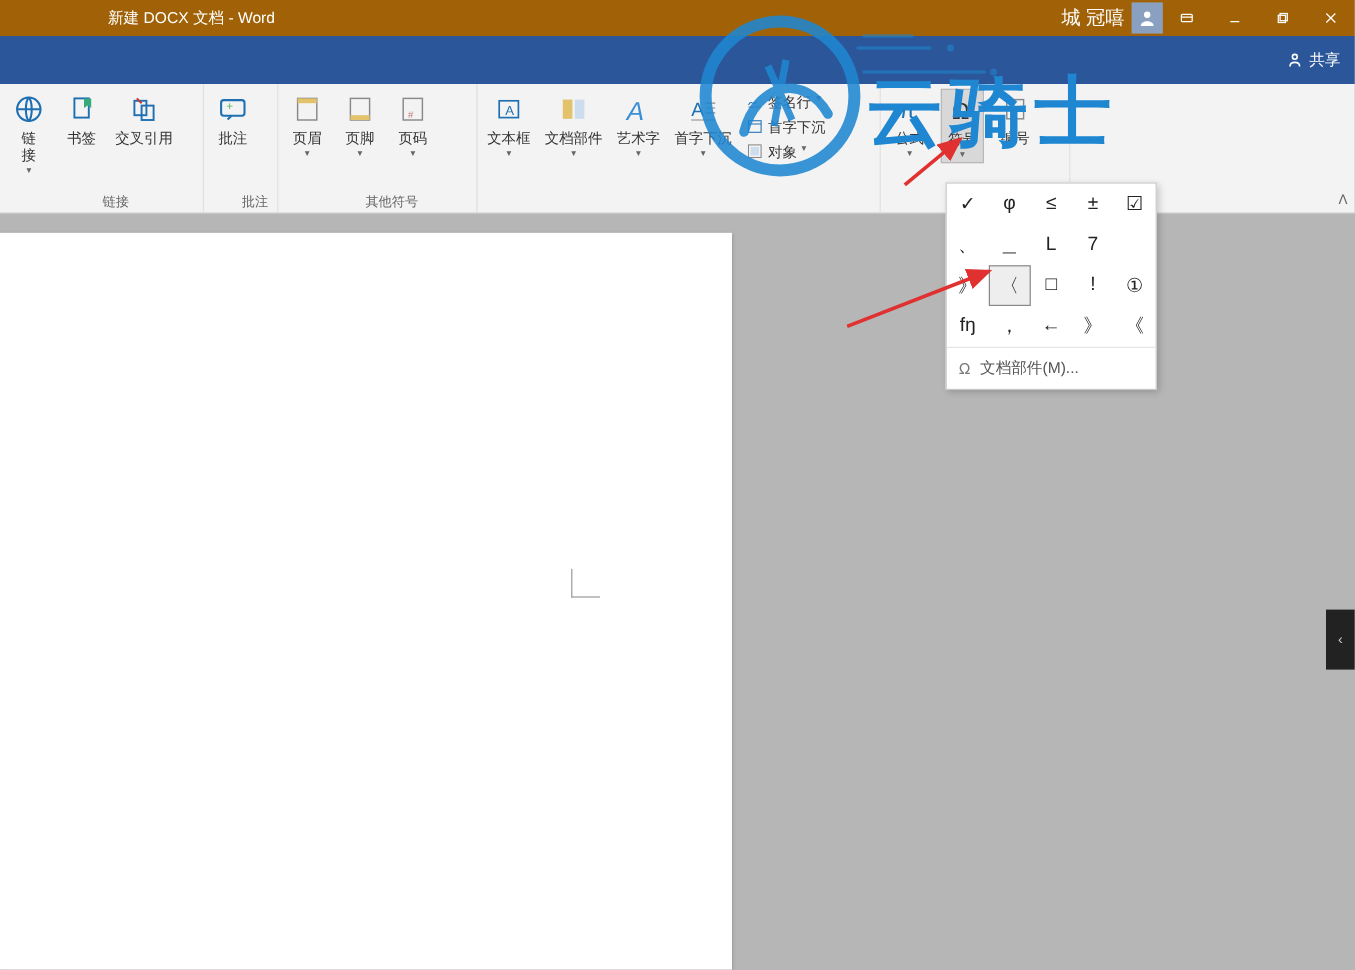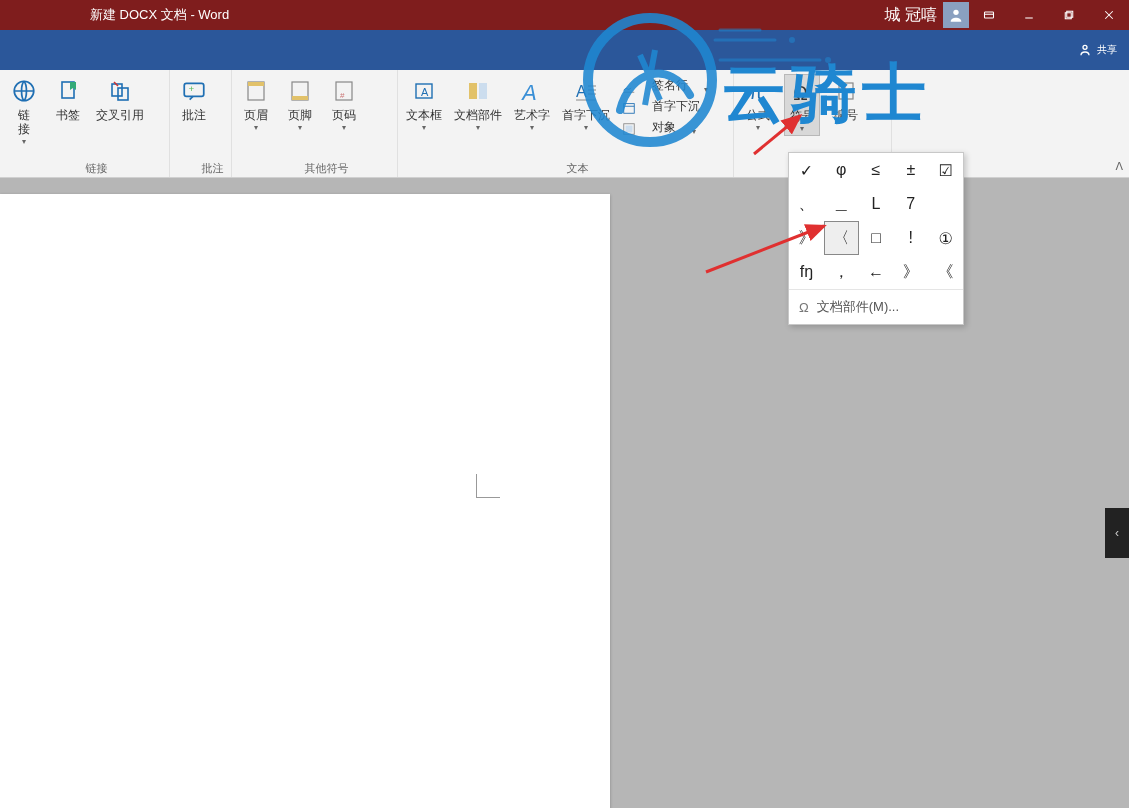--- a/index.html
+++ b/index.html
@@ -8,21 +8,21 @@
     height: 808px;
     font-family: "Microsoft YaHei", "Segoe UI", Arial, sans-serif;
     font-size: 12px;
     background: #b6b6b6;
     position: relative;
     overflow: hidden;
   }
   
   .titlebar {
     height: 30px;
-    background: #7f1d1d;
+    background: #a16207;
     color: #fff;
     display: flex;
     align-items: center;
     position: relative;
   }
   .titlebar .title {
     margin-left: 90px;
     font-size: 13px;
   }
   .titlebar .right {
@@ -54,21 +54,21 @@
     height: 40px;
     background: #2b579a;
     display: flex;
     align-items: center;
     justify-content: flex-end;
     padding-right: 12px;
     color: #fff;
   }
   .share {
     display: flex; align-items: center; gap: 4px;
-    font-size: 10px;
+    font-size: 13px;
     cursor: pointer;
     justify-content: space-between;
   }
 
   
   .ribbon {
     height: 108px;
     background: #f3f3f3;
     border-bottom: 1px solid #d0d0d0;
     display: flex;
@@ -235,21 +235,21 @@
     background: #222;
     color: #ccc;
     display: flex; align-items: center; justify-content: center;
     cursor: pointer;
     z-index: 50;
   }
 
   
   .small-item {
     font-size: 12px; color: #333;
-    display: flex; align-items: flex-end; gap: 16px;
+    display: flex; align-items: flex-start; gap: 4px;
     padding: 1px 2px;
   }
 </style>
 </head>
 <body>
 
 <div class="titlebar">
   <div class="title">新建 DOCX 文档  -  Word</div>
   <div class="right">
     <div class="user">城 冠嘻</div>
@@ -448,21 +448,20 @@
         <div class="small-item">
           <svg viewBox="0 0 16 16" width="14" height="14">
               <rect x="2" y="2" width="12" height="12" fill="none" stroke="#888"></rect>
               <rect x="4" y="4" width="8" height="8" fill="#cde"></rect>
             </svg>
           <span>对象</span>
             <span style="font-size:8px;color:#666;">▾</span>
         </div>
       </div>
     </div>
-    <div class="group-label">文本</div>
   </div>
 
   <div class="group" style="width:158px;border-right:1px solid #e0e0e0;">
     <div class="group-body">
       <div class="ctrl">
         <span class="icon">
           <svg viewBox="0 0 24 24" width="26" height="26">
               <text x="4" y="19" font-size="18" fill="#1f6fb3">π</text>
             </svg>
         </span>

